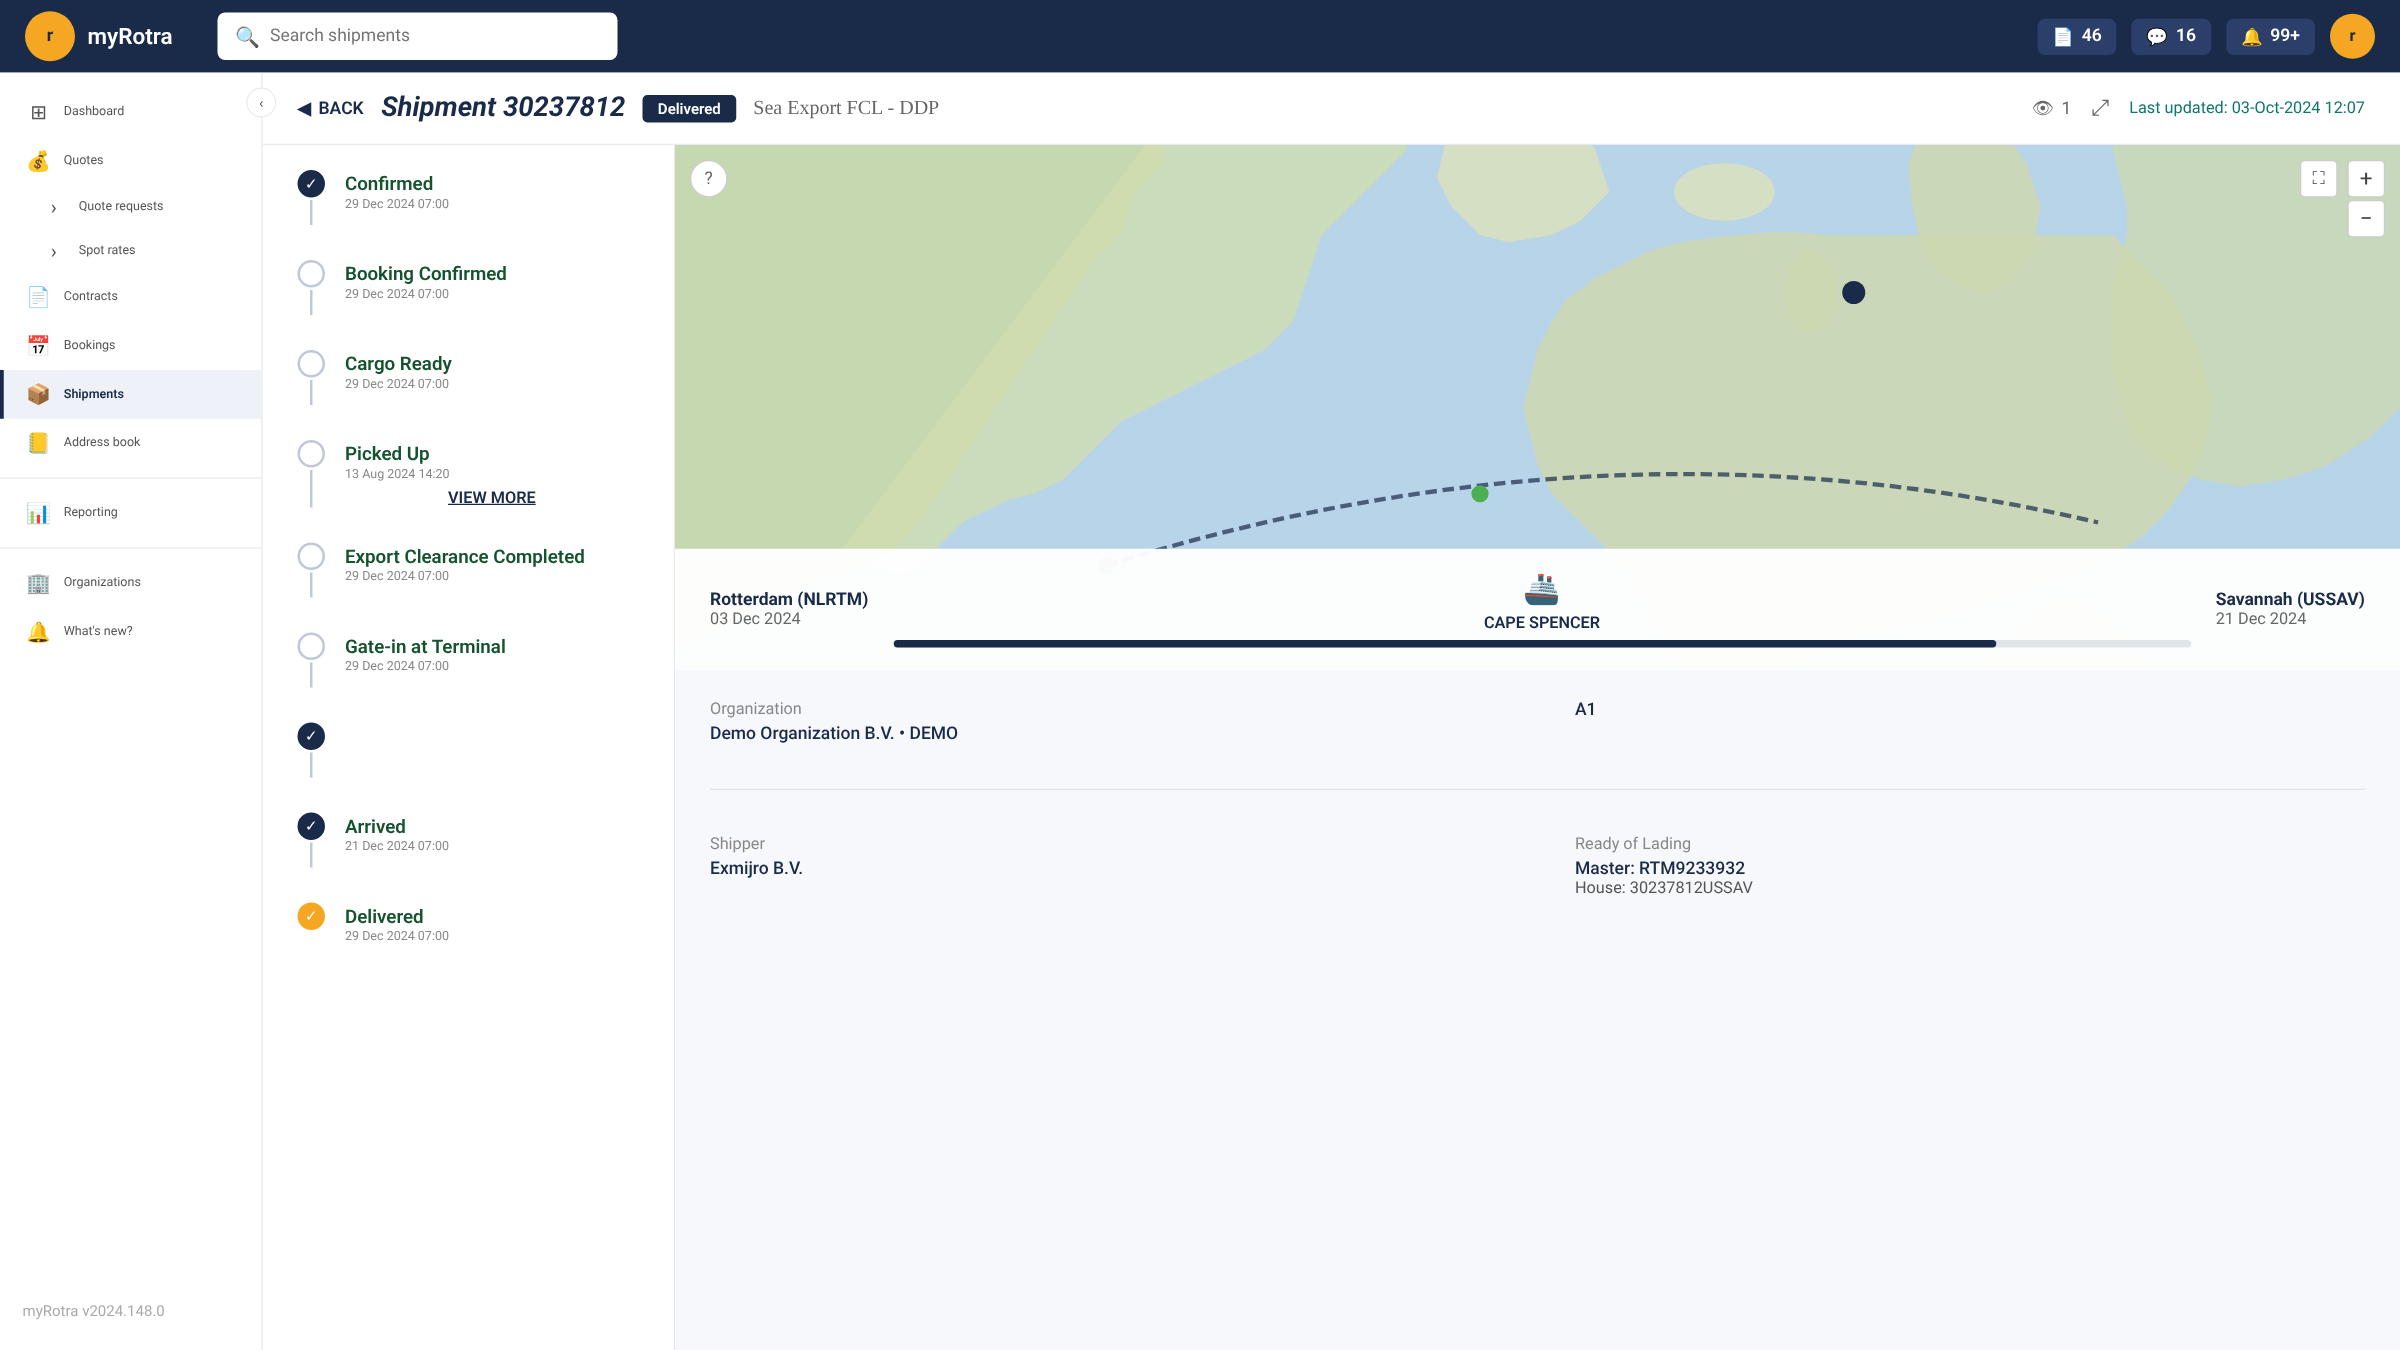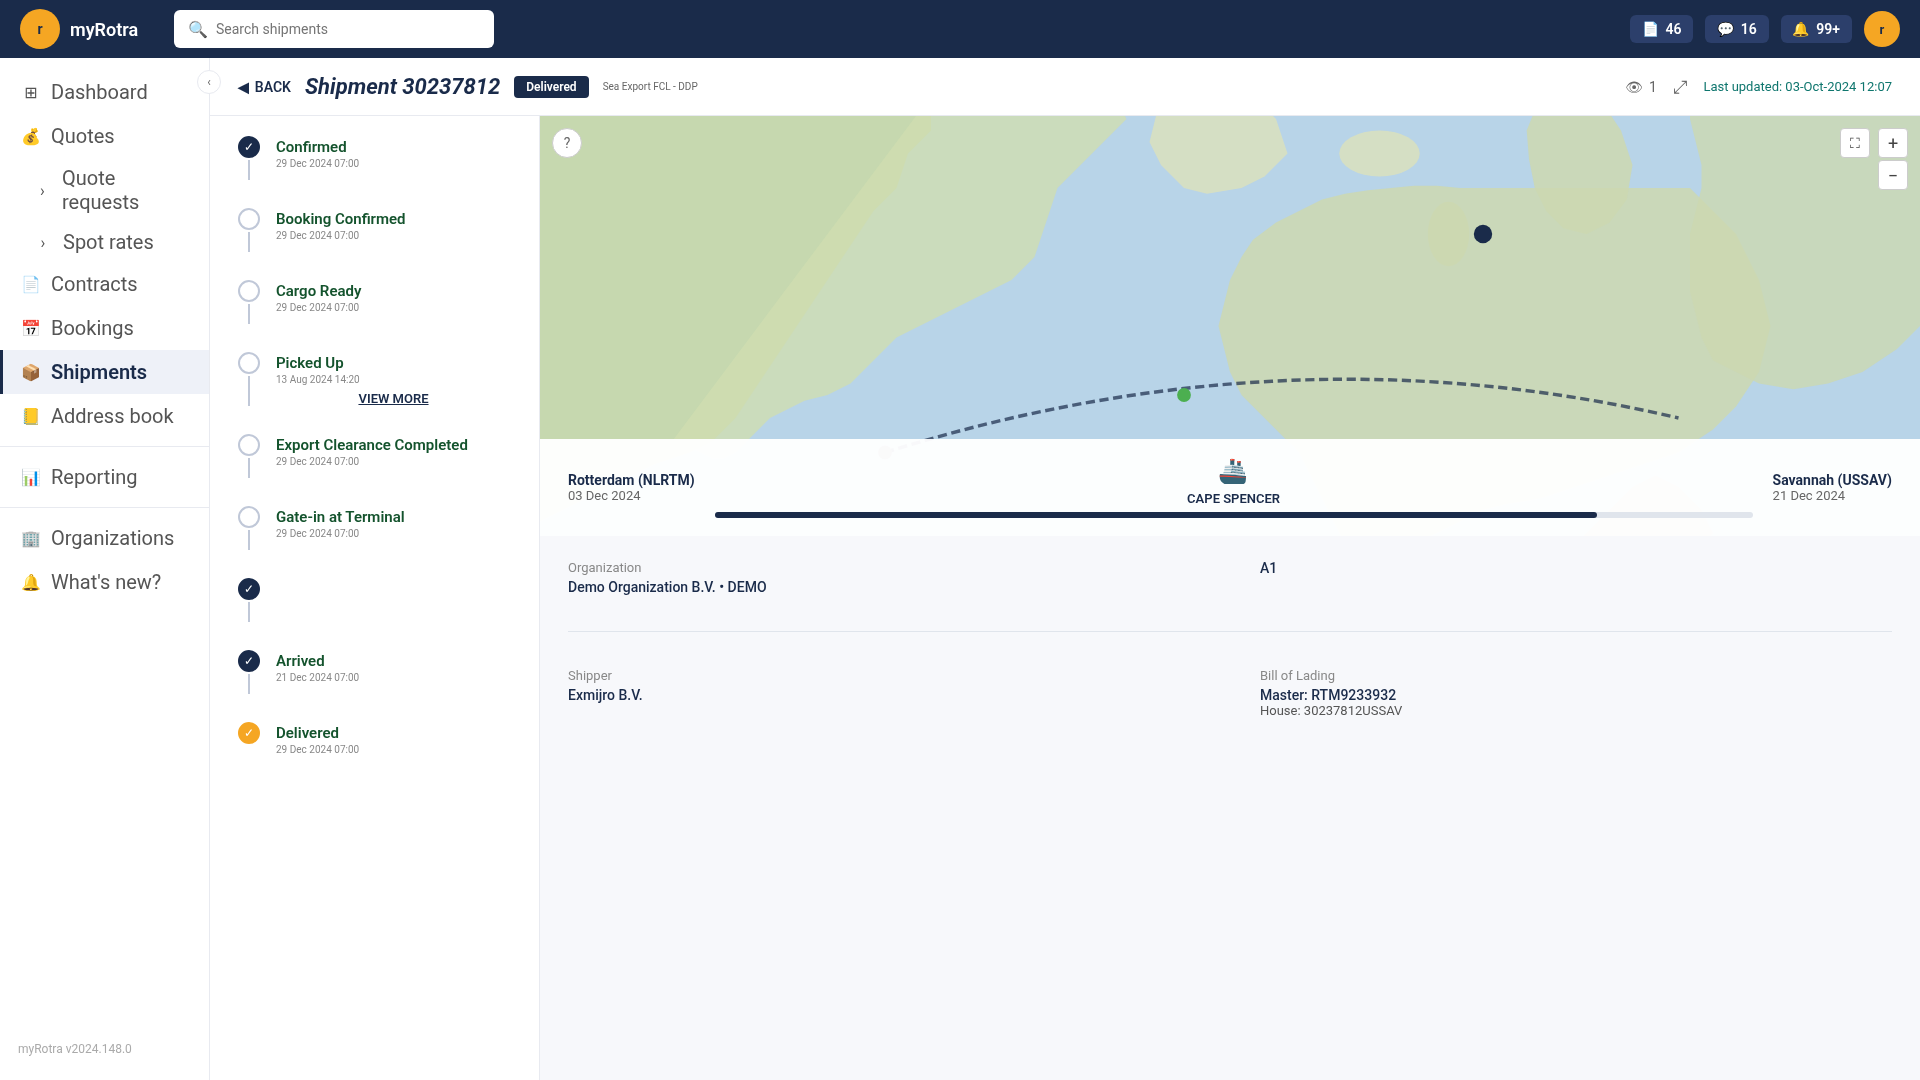--- a/index.html
+++ b/index.html
@@ -118,21 +118,21 @@
       border-left: 3px solid transparent;
       transition: background 0.15s;
     }
     .sidebar-item.active {
       color: #1a2b4a;
       border-left: 3px solid #1a2b4a;
       background: #eef1f8;
       font-weight: 600;
     }
     .sidebar-item .icon { font-size: 16px; width: 20px; text-align: center; }
-    .sidebar-item .label { font-size: 20px; }
+    .sidebar-item .label { font-size: 10px; }
     .sidebar-sub {
       padding-left: 20px;
     }
     .sidebar-sub .sidebar-item {
       padding: 8px 18px 8px 10px;
       font-size: 13px;
     }
     .sidebar-divider { height: 1px; background: #e8eaf0; margin: 8px 0; }
     .sidebar-version {
       margin-top: auto;
@@ -177,21 +177,22 @@
     .status-badge {
       background: #1a2b4a;
       color: #fff;
       font-size: 12px;
       font-weight: 600;
       padding: 4px 12px;
       border-radius: 4px;
     }
     .shipment-type {
       color: #666;
-      font-size: 10px;
+      font-size: 16px;
+      font-family: Liberation Serif, serif;
     }
     .header-right {
       margin-left: auto;
       display: flex;
       align-items: center;
       gap: 16px;
     }
     .view-count {
       display: flex; align-items: center; gap: 6px;
       color: #666; font-size: 14px;
@@ -730,21 +731,21 @@
             </div>
             <div class="detail-item">
               <div class="detail-value">A1</div>
             </div>
             <div class="details-divider"></div>
             <div class="detail-item">
               <div class="detail-label">Shipper</div>
               <div class="detail-value">Exmijro B.V.</div>
             </div>
             <div class="detail-item">
-              <div class="detail-label">Bill of Lading</div>
+              <div class="detail-label">Ready of Lading</div>
               <div class="detail-value">Master: RTM9233932</div>
               <div class="detail-sub">House: 30237812USSAV</div>
             </div>
           </div>
         </div>
 
       </div>
     </div>
   </div>
 </div>

